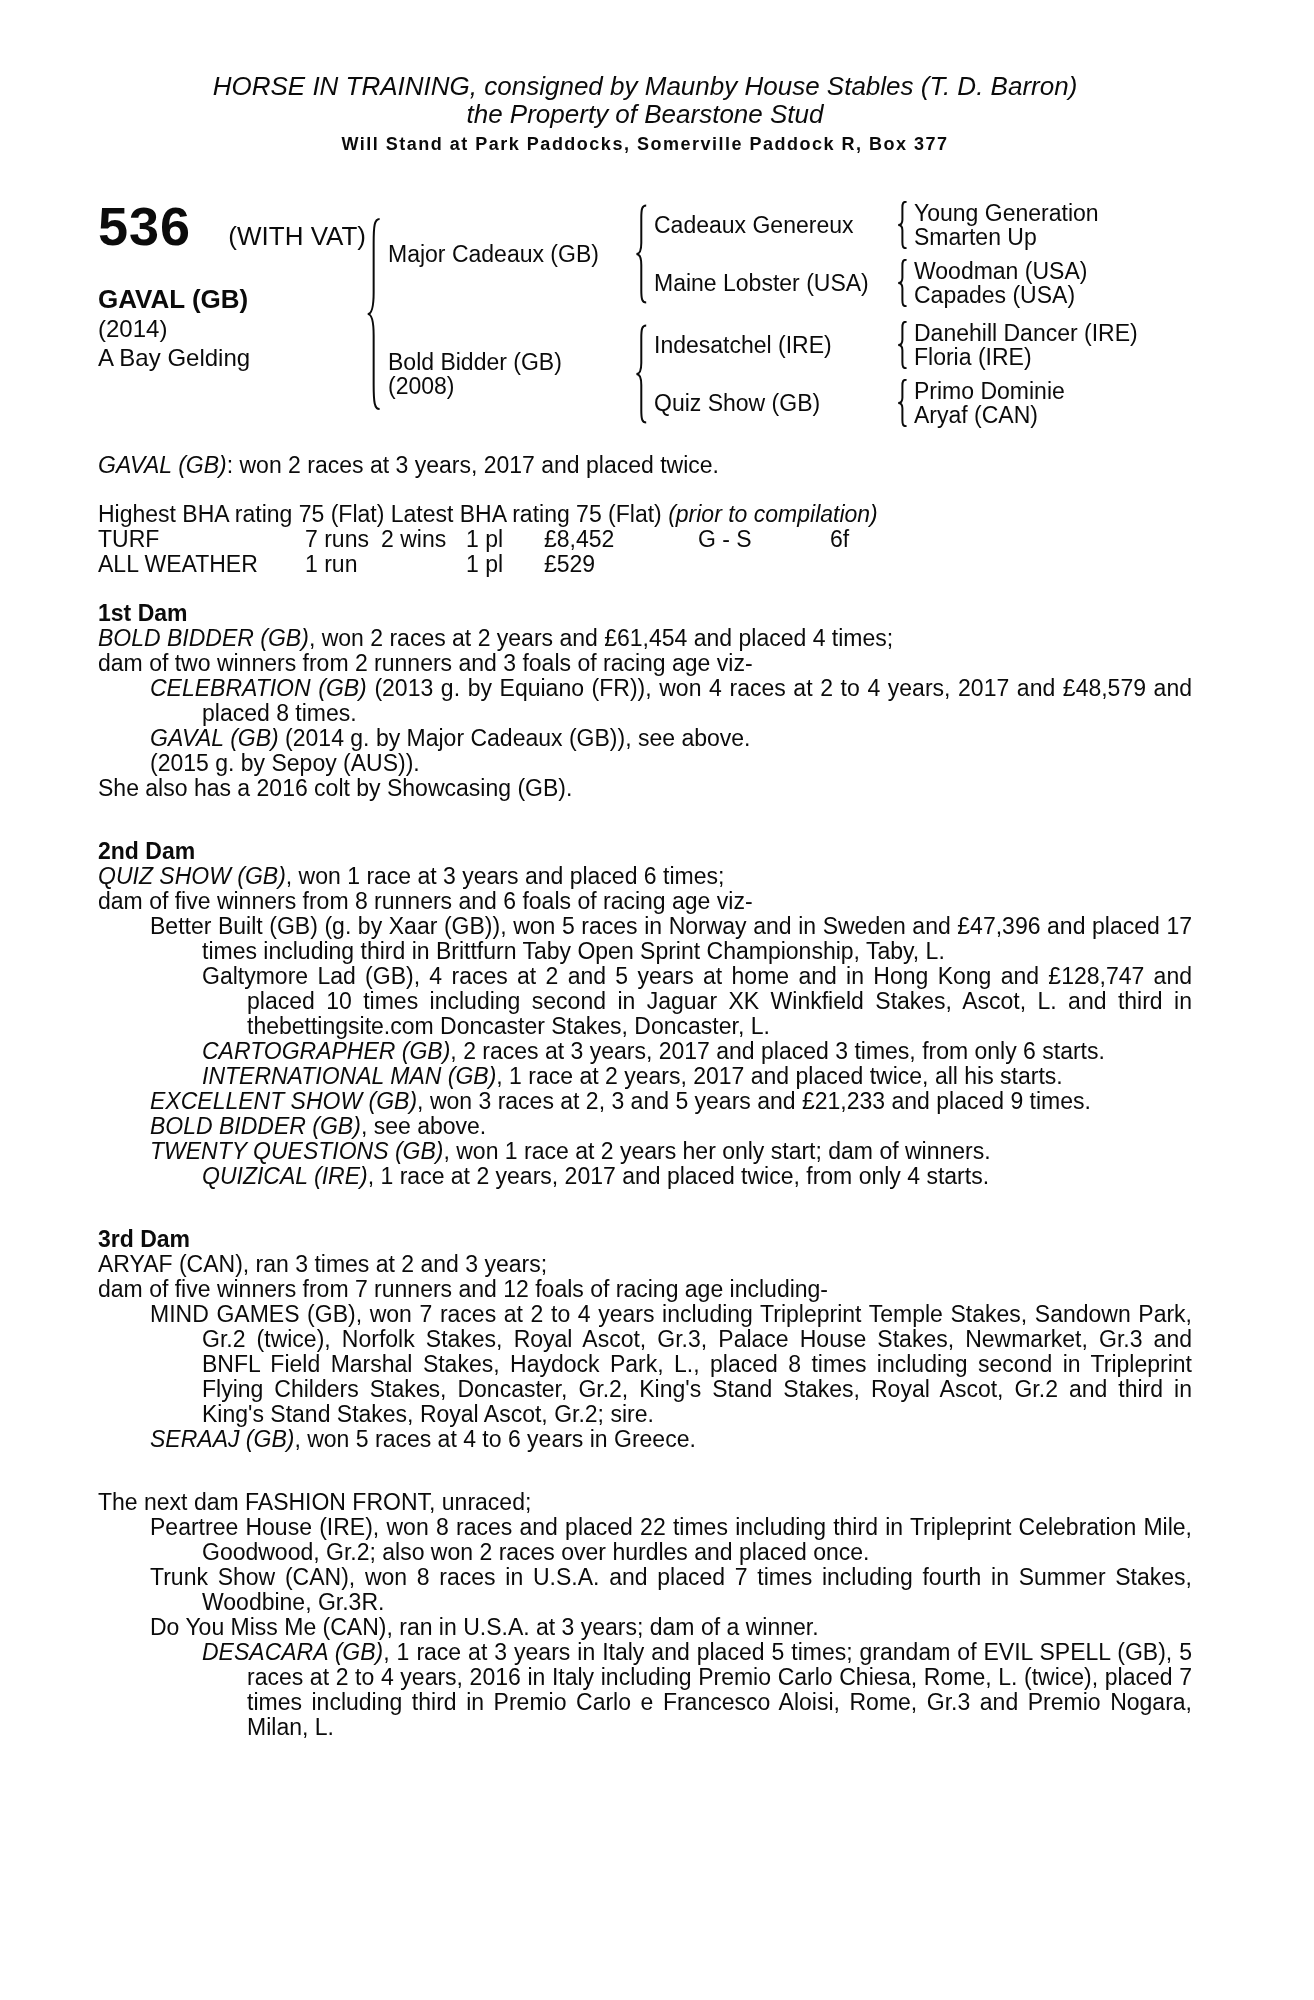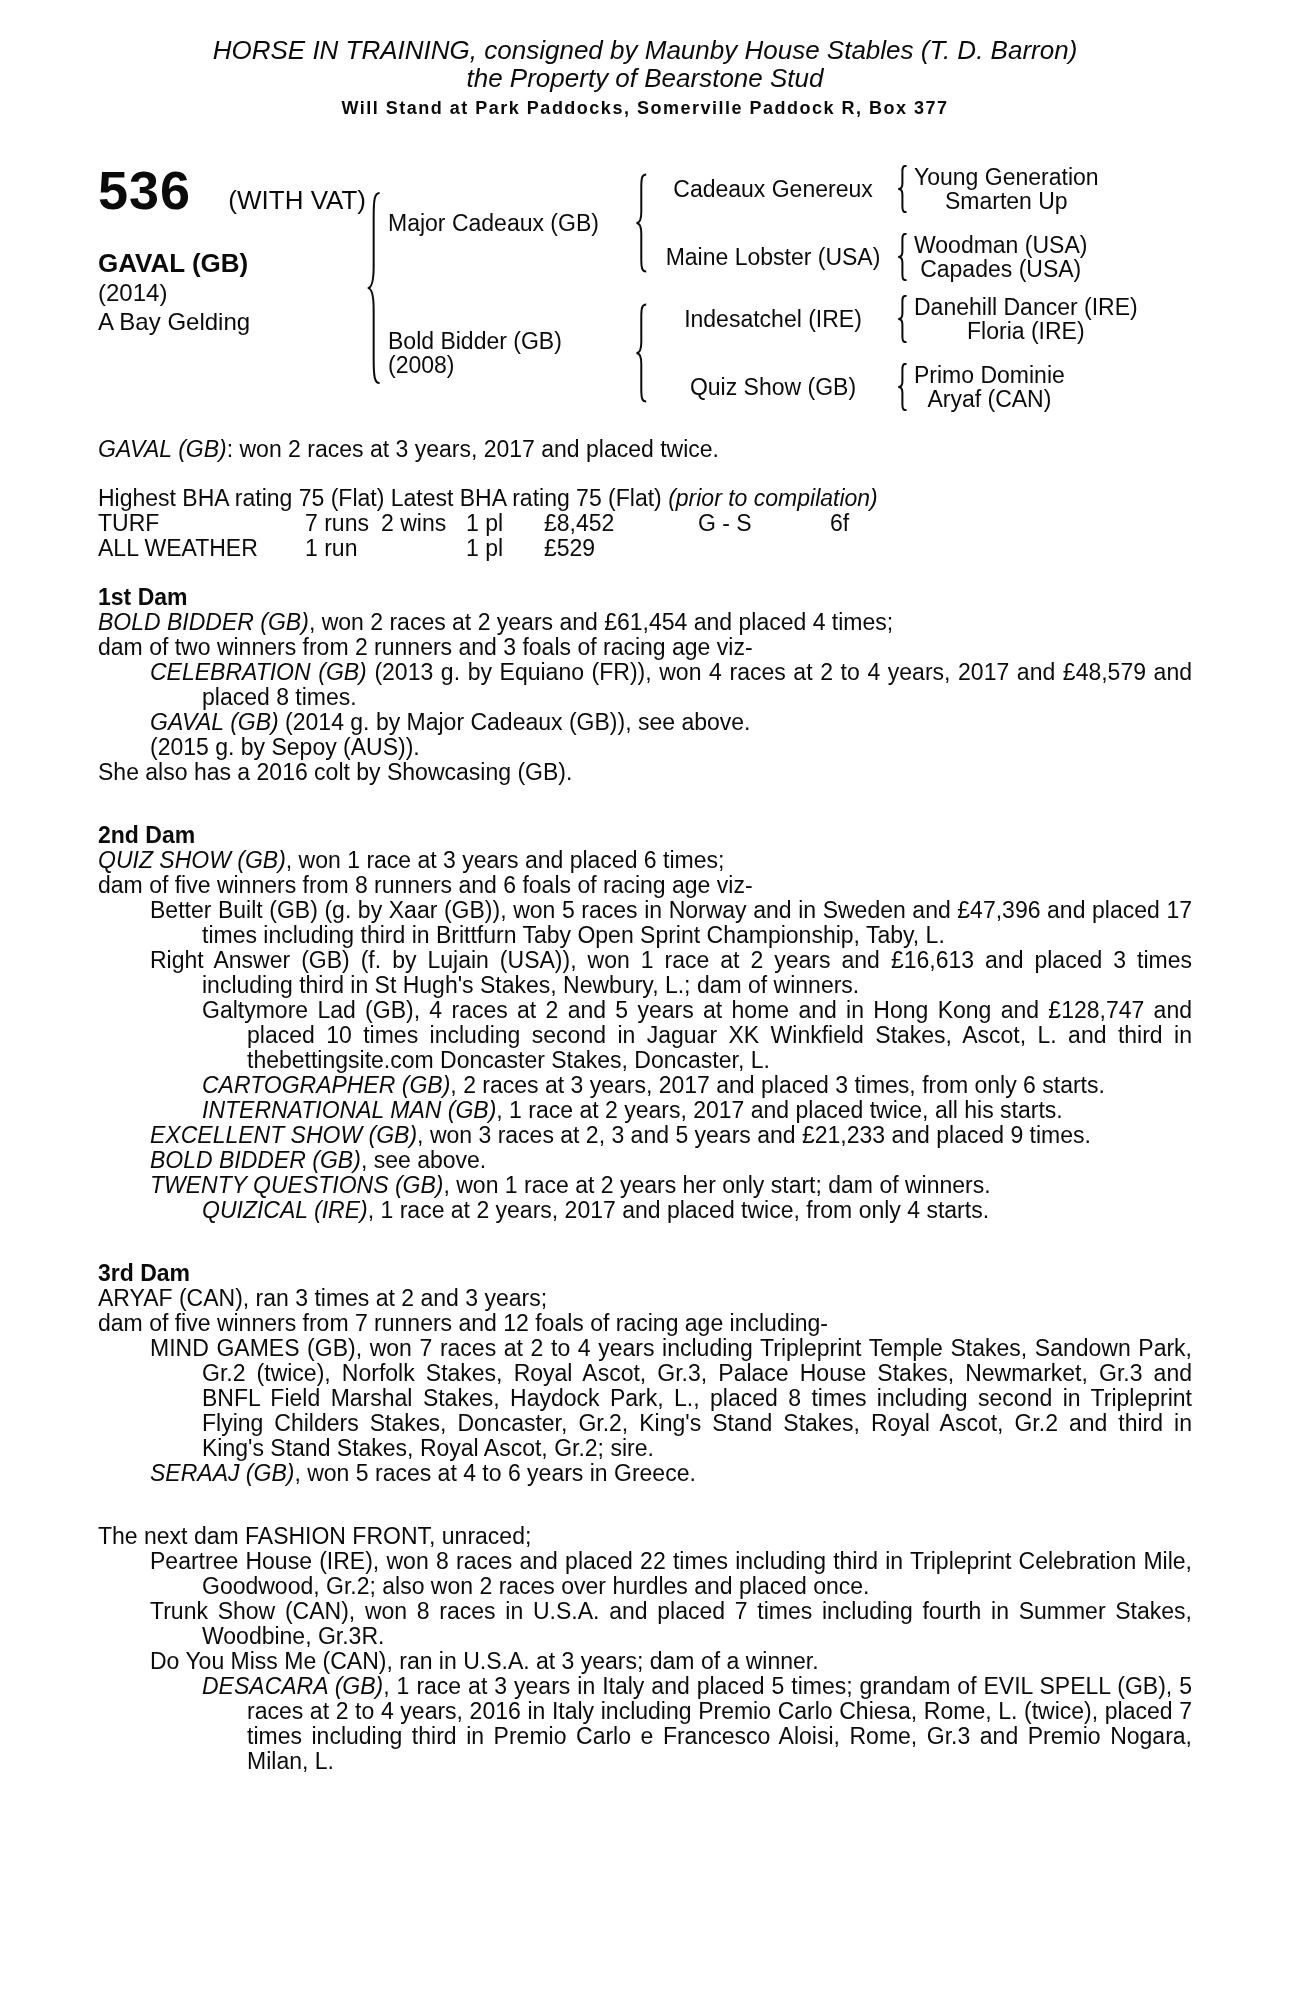--- a/index.html
+++ b/index.html
@@ -2,21 +2,21 @@
 <html><head>
 <meta charset="utf-8">
 <style>
   html,body { margin:0; padding:0; }
   body {
     width:1314px; height:2000px; background:#ffffff; color:#0b0b0b;
     font-family:"Liberation Sans","DejaVu Sans",sans-serif;
     font-size:23px; line-height:25px;
     -webkit-font-smoothing:antialiased;
   }
-  .page { padding:36px 122px 0 98px; }
+  .page { padding:72px 122px 0 98px; }
 
   
   .hdr { text-align:center; }
   .hdr-l1, .hdr-l2 { font-style:italic; font-size:26px; line-height:28px; }
   .hdr-l3 { font-weight:bold; font-size:18px; line-height:30px; letter-spacing:1.5px; margin-top:1px; }
 
   
   .ped-row { display:flex; align-items:flex-start; margin-top:42px; }
   .lot-col { width:268px; flex:0 0 268px; }
   .lot-line { display:flex; align-items:baseline;justify-content:space-between; }
@@ -27,21 +27,21 @@
 
   .tree { display:flex; align-items:center; font-size:23px; line-height:24px; }
   .brace { flex:none; display:block; }
   .brace path { stroke:#0b0b0b; stroke-width:2; fill:none; }
   .brace-big { width:17px; height:196px; }
   .brace-med { width:14px; height:100px; margin:0 5px; }
   .brace-sm  { width:12px; height:48px; margin:0 5px; }
   .gen1col { display:flex; flex-direction:column; gap:14px; margin-left:5px; }
   .g1 { display:flex; align-items:center; }
   .g1name { width:242px; flex:0 0 242px; }
-  .gen2col { display:flex; flex-direction:column; gap:20px;text-align:center; }
+  .gen2col { display:flex; flex-direction:column; gap:10px; }
   .g2 { display:flex; align-items:center; }
   .g2name { width:238px; flex:0 0 238px; }
   .gen3col { display:flex; flex-direction:column; }
 
   
   .cat-body { margin-top:26px; }
   .para { margin:0; }
   .p1 { padding-left:104px; text-indent:-52px; }
   .p2 { padding-left:149px; text-indent:-45px; }
   .just { text-align:justify; }
@@ -186,21 +186,20 @@
       <div class="para p0"><i>BOLD BIDDER (GB)</i><span>, </span><b>won</b><span> 2 races at 2 years and £61,454 and placed 4 times;</span></div>
       <div class="para p0"><span>dam of </span><b>two winners</b><span> from 2 runners and 3 foals of racing age viz-</span></div>
       <div class="para p1 just"><i>CELEBRATION (GB)</i><span> (2013 g. by Equiano (FR)), won 4 races at 2 to 4 years, 2017 and £48,579 and placed 8 times.</span></div>
       <div class="para p1"><i>GAVAL (GB)</i><span> (2014 g. by Major Cadeaux (GB)), see above.</span></div>
       <div class="para p1"><span>(2015 g. by Sepoy (AUS)).</span></div>
       <div class="para p0"><span>She also has a 2016 colt by Showcasing (GB).</span></div>
       <div class="sec-head mt2">2nd Dam</div>
       <div class="para p0"><i>QUIZ SHOW (GB)</i><span>, </span><b>won</b><span> 1 race at 3 years and placed 6 times;</span></div>
       <div class="para p0"><span>dam of </span><b>five winners</b><span> from 8 runners and 6 foals of racing age viz-</span></div>
       <div class="para p1 just"><b>Better Built (GB)</b><span> (g. by Xaar (GB)), won 5 races in Norway and in Sweden and £47,396 and placed 17 times including third in Brittfurn Taby Open Sprint Championship, Taby, </span><b>L.</b></div>
-      <div class="para p1 just"><b>Right Answer (GB)</b><span> (f. by Lujain (USA)), won 1 race at 2 years and £16,613 and placed 3 times including third in St Hugh's Stakes, Newbury, </span><b>L.</b><span>; dam of winners.</span></div>
       <div class="para p2 just"><b>Galtymore Lad (GB)</b><span>, 4 races at 2 and 5 years at home and in Hong Kong and £128,747 and placed 10 times including second in Jaguar XK Winkfield Stakes, Ascot, </span><b>L.</b><span> and third in thebettingsite.com Doncaster Stakes, Doncaster, </span><b>L.</b></div>
       <div class="para p2"><i>CARTOGRAPHER (GB)</i><span>, 2 races at 3 years, 2017 and placed 3 times, from only 6 starts.</span></div>
       <div class="para p2"><i>INTERNATIONAL MAN (GB)</i><span>, 1 race at 2 years, 2017 and placed twice, all his starts.</span></div>
       <div class="para p1"><i>EXCELLENT SHOW (GB)</i><span>, won 3 races at 2, 3 and 5 years and £21,233 and placed 9 times.</span></div>
       <div class="para p1"><i>BOLD BIDDER (GB)</i><span>, see above.</span></div>
       <div class="para p1"><i>TWENTY QUESTIONS (GB)</i><span>, won 1 race at 2 years her only start; dam of winners.</span></div>
       <div class="para p2"><i>QUIZICAL (IRE)</i><span>, 1 race at 2 years, 2017 and placed twice, from only 4 starts.</span></div>
       <div class="sec-head mt2">3rd Dam</div>
       <div class="para p0"><span>ARYAF (CAN), ran 3 times at 2 and 3 years;</span></div>
       <div class="para p0"><span>dam of </span><b>five winners</b><span> from 7 runners and 12 foals of racing age including-</span></div>

